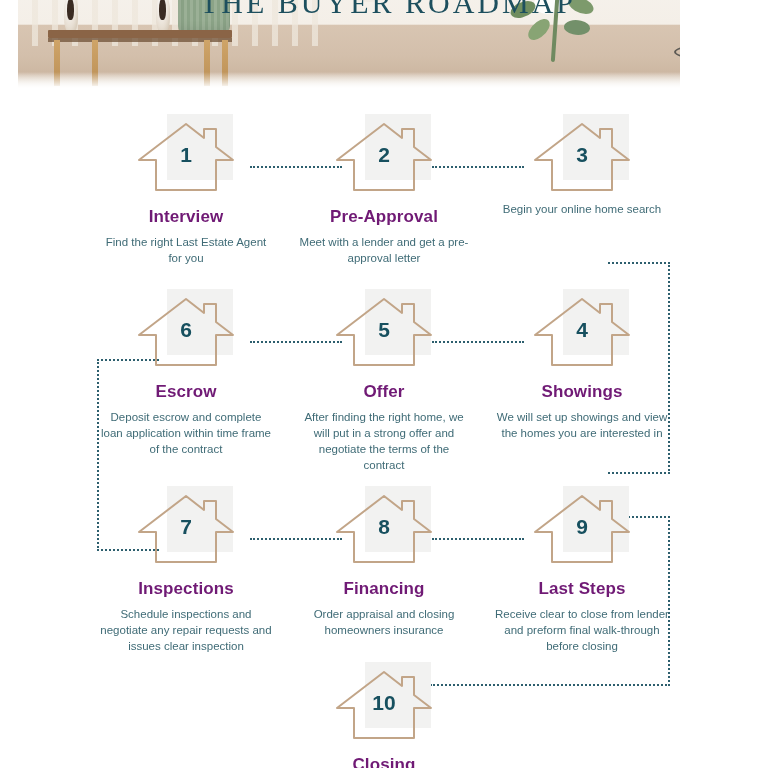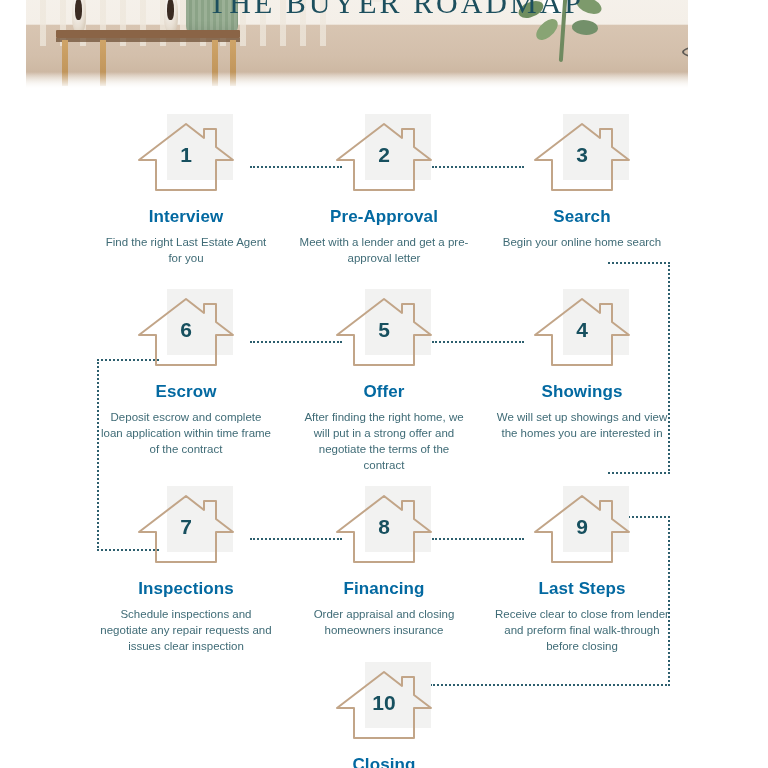--- a/index.html
+++ b/index.html
@@ -12,21 +12,21 @@
     overflow: hidden;
     background: #ffffff;
     font-family: "Liberation Sans", sans-serif;
     position: relative;
   }
 
   
   .header {
     position: absolute;
     top: 0;
-    left: 12px;
+    left: 4px;
     width: 676px;
     height: 96px;
     overflow: hidden;
   }
   .header-photo {
     position: absolute;
     left: 14px;
     top: -26px;
     width: 742px;
     height: 114px;
@@ -252,21 +252,21 @@
     font-size: 21px;
     font-weight: bold;
     color: #17505f;
     letter-spacing: 0px;
   }
 
   .step-title {
     margin-top: 13px;
     font-size: 17px;
     font-weight: bold;
-    color: #0369a1;
+    color: #701a75;
     letter-spacing: .1px;
   }
   .step-desc {
     margin-top: 7px;
     font-size: 11.5px;
     line-height: 16px;
     color: #3f6b76;
     padding: 0 12px;
   }
 
@@ -365,21 +365,20 @@
     </div>
 
     <div class="step">
       <div class="house-wrap">
         <div class="house-sq"></div>
         <svg class="house-svg" width="104" height="74" viewBox="0 0 104 74">
           <path d="M5 40 L52 4 L70 18 L70 9 L82 9 L82 27 L99 40 L82 40 L82 70 L62 70 L62 70 L42 70 L22 70 L22 40 Z" fill="none" stroke="#c2a588" stroke-width="2" stroke-linejoin="round" stroke-linecap="round"></path>
         </svg>
         <div class="house-num">3</div>
       </div>
-      <div class="step-title">Search</div>
       <div class="step-desc">Begin your online home search</div>
     </div>
   </div>
 
   <div class="conn conn-h" style="left:608px; top:166px; width:62px;"></div>
   <div class="conn conn-v" style="left:668px; top:166px; height:212px;"></div>
   <div class="conn conn-h" style="left:608px; top:376px; width:62px;"></div>
 
   <div class="row row-2">
     <div class="conn conn-h" style="left:250px; top:70px; width:92px;"></div>

